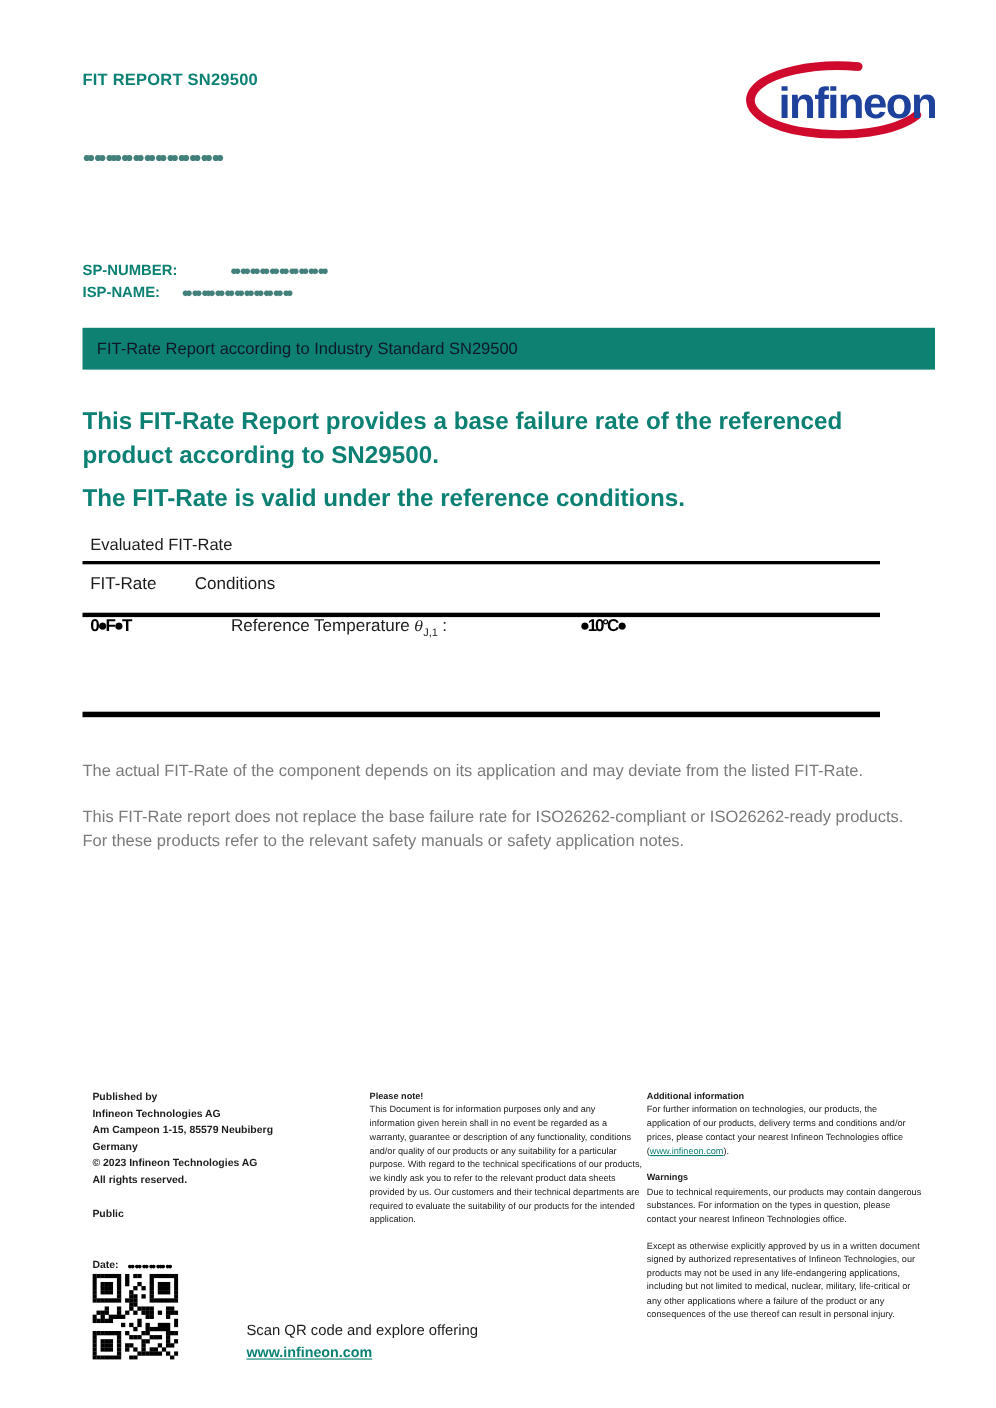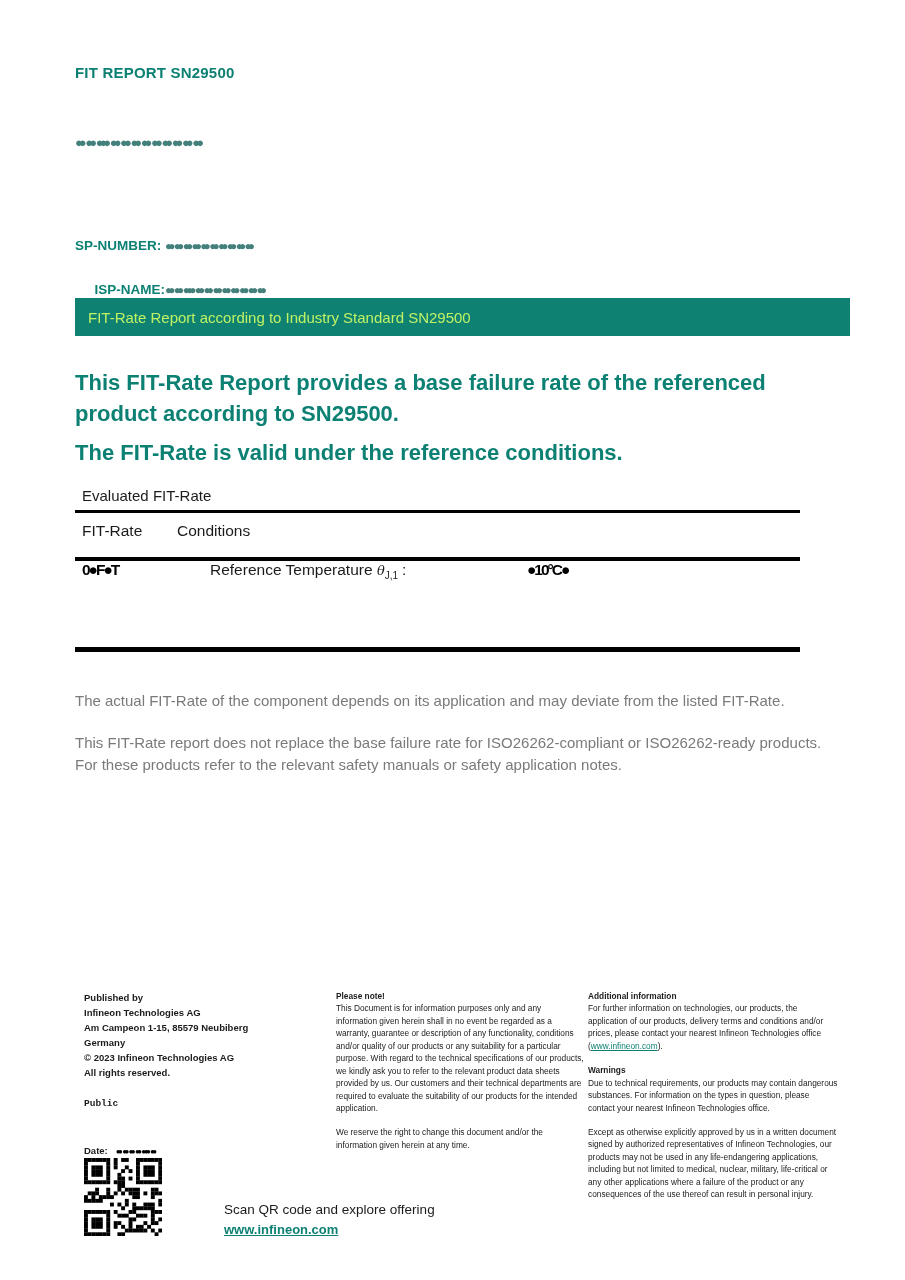--- a/index.html
+++ b/index.html
@@ -13,24 +13,24 @@
   .logo{top:52px;right:55px;}
   
   .mask-teal{color:#44807B;letter-spacing:-4px;word-spacing:3px;font-size:13px;line-height:1;}
   .mask-teal.sm{font-size:12px;}
   .mask-black{color:#000;font-weight:bold;letter-spacing:-2px;}
   .mask-date{color:#000;font-size:8px;letter-spacing:-2.5px;word-spacing:2px;}
   .prod-mask{top:136px;left:75px;}
   
   .meta-row{left:75px;display:flex;align-items:center;}
   .meta-row .lbl{width:90px;font-size:13.5px;font-weight:bold;color:#0C8173;}
-  .sp-row{top:238px;}
-  .isp-row{top:282px;text-align:right;}
-  
-  .banner{top:298px;left:75px;width:775px;height:38px;background:#0E8173;color:#bef264;
+  .sp-row{top:238px;gap:44px;}
+  .isp-row{top:258px;}
+  
+  .banner{top:298px;left:75px;width:775px;height:38px;background:#0E8173;color:#0f172a;
     font-size:15px;display:flex;align-items:center;padding-left:13px;box-sizing:border-box;}
   
   .teal-h{left:75px;width:720px;font-size:22px;font-weight:bold;color:#0C8173;line-height:1.4;}
   .h1{top:368px;}
   .h2{top:438px;}
   
   .tbl{top:487px;left:75px;width:725px;}
   .tbl-title{font-size:15px;padding-left:7px;}
   .rule{background:#000;margin-top:6px;}
   .r1{height:3px;}
@@ -45,39 +45,45 @@
   .cond i{font-family:"DejaVu Serif",serif;font-style:italic;font-size:13px;}
   .cond sub{font-size:10px;}
   .cond .colon{margin-left:4px;}
   
   .paras{top:690px;left:75px;width:772px;color:#7A7A7A;font-size:15px;line-height:1.48;}
   .paras p{margin:0 0 20px 0;}
   
   .footer{top:990px;left:75px;width:775px;height:170px;}
   .fcol{position:absolute;top:0;}
   .col-pub{left:9px;width:245px;font-size:9.5px;font-weight:bold;line-height:1.58;}
-  .col-pub .classification{margin-top:16px;font-family:Liberation Mono, monospace;}
+  .col-pub .classification{margin-top:16px;}
   .col-note{left:261px;width:248px;font-size:8.3px;line-height:1.5;}
   .col-add{left:513px;width:250px;font-size:8.3px;line-height:1.5;}
   .fhead{font-weight:bold;}
   .fgap{height:12px;}
   .flink{color:#0C8173;text-decoration:underline;cursor:pointer;}
   
   .date-row{top:1145px;left:84px;font-size:9.5px;font-weight:bold;display:flex;align-items:flex-end;gap:8px;}
   .qr{top:1158px;left:84px;width:78px;height:78px;}
   .scan{top:1202px;left:200px;font-size:13.5px;margin-left:24px;}
   .scan .site{display:block;margin-top:5px;font-size:13px;font-weight:bold;}
 </style>
 </head>
 <body>
 
 <div class="page">
 
   <div class="abs doc-title">FIT REPORT SN29500</div>
 
+  <div class="abs logo">
+    <svg width="178" height="74" viewBox="0 0 250 104">
+      <path d="M 152 12 A 112 44 0 1 0 227 74" fill="none" stroke="#CF0A2C" stroke-width="11" stroke-linecap="round"></path>
+      <text x="50" y="78" font-size="56" font-weight="bold" fill="#1E429B" letter-spacing="-2" font-family="Liberation Sans, sans-serif">infineon</text>
+    </svg>
+  </div>
 
   <div class="abs prod-mask mask-teal">●● ●● ●●●  ●● ●● ●● ●● ●● ●●  ●● ●●  ●●</div>
 
   <div class="abs meta-row sp-row">
     <span class="lbl">SP-NUMBER:</span>
     <span class="mask-teal sm">●● ●● ●● ●● ●● ●● ●● ●● ●● ●●</span>
   </div>
   <div class="abs meta-row isp-row">
     <span class="lbl">ISP-NAME:</span>
     <span class="mask-teal sm">●● ●● ●●● ●● ●● ●● ●● ●● ●● ●● ●●</span>
@@ -120,21 +126,20 @@
       <div>Germany</div>
       <div>© 2023 Infineon Technologies AG</div>
       <div>All rights reserved.</div>
       <div class="classification">Public</div>
     </div>
 
     <div class="fcol col-note">
       <div class="fhead">Please note!</div>
       <div>This Document is for information purposes only and any information given herein shall in no event be regarded as a warranty, guarantee or description of any functionality, conditions and/or quality of our products or any suitability for a particular purpose. With regard to the technical specifications of our products, we kindly ask you to refer to the relevant product data sheets provided by us. Our customers and their technical departments are required to evaluate the suitability of our products for the intended application.</div>
       <div class="fgap"></div>
-      <div>We reserve the right to change this document and/or the information given herein at any time.</div>
     </div>
 
     <div class="fcol col-add">
       <div class="fhead">Additional information</div>
       <div><span>For further information on technologies, our products, the application of our products, delivery terms and conditions and/or prices, please contact your nearest Infineon Technologies office </span><span>(</span><span class="flink">www.infineon.com</span><span>).</span></div>
       <div class="fgap"></div>
       <div class="fhead">Warnings</div>
       <div>Due to technical requirements, our products may contain dangerous substances. For information on the types in question, please contact your nearest Infineon Technologies office.</div>
       <div class="fgap"></div>
       <div>Except as otherwise explicitly approved by us in a written document signed by authorized representatives of Infineon Technologies, our products may not be used in any life-endangering applications, including but not limited to medical, nuclear, military, life-critical or any other applications where a failure of the product or any consequences of the use thereof can result in personal injury.</div>

